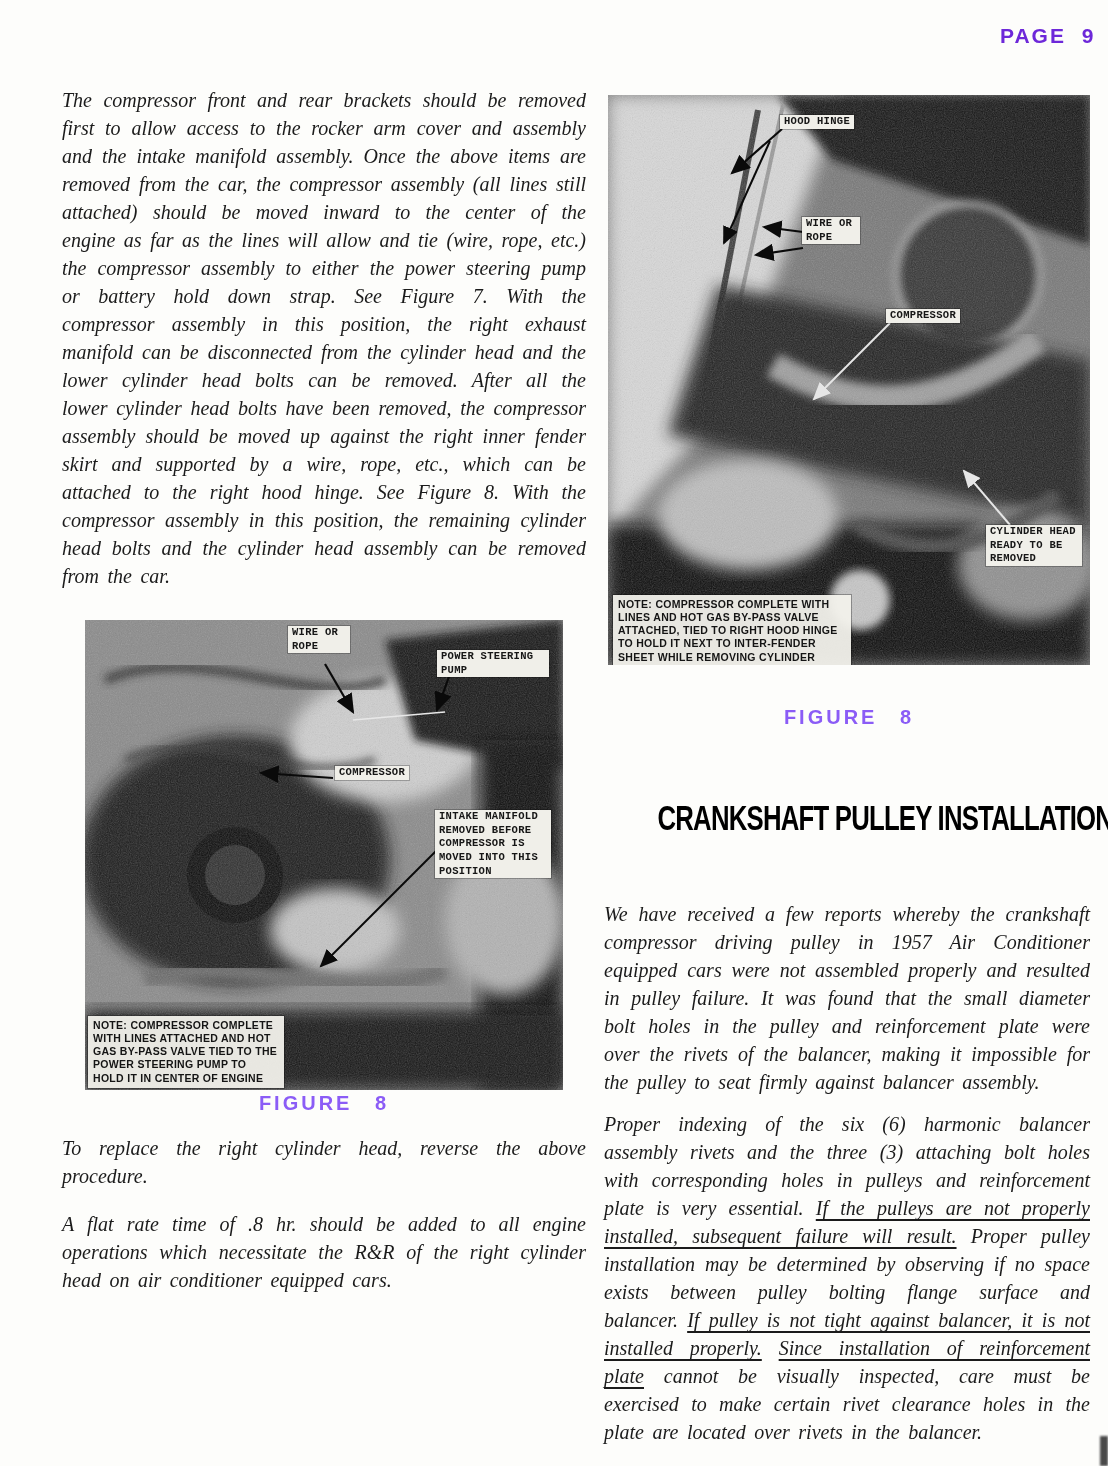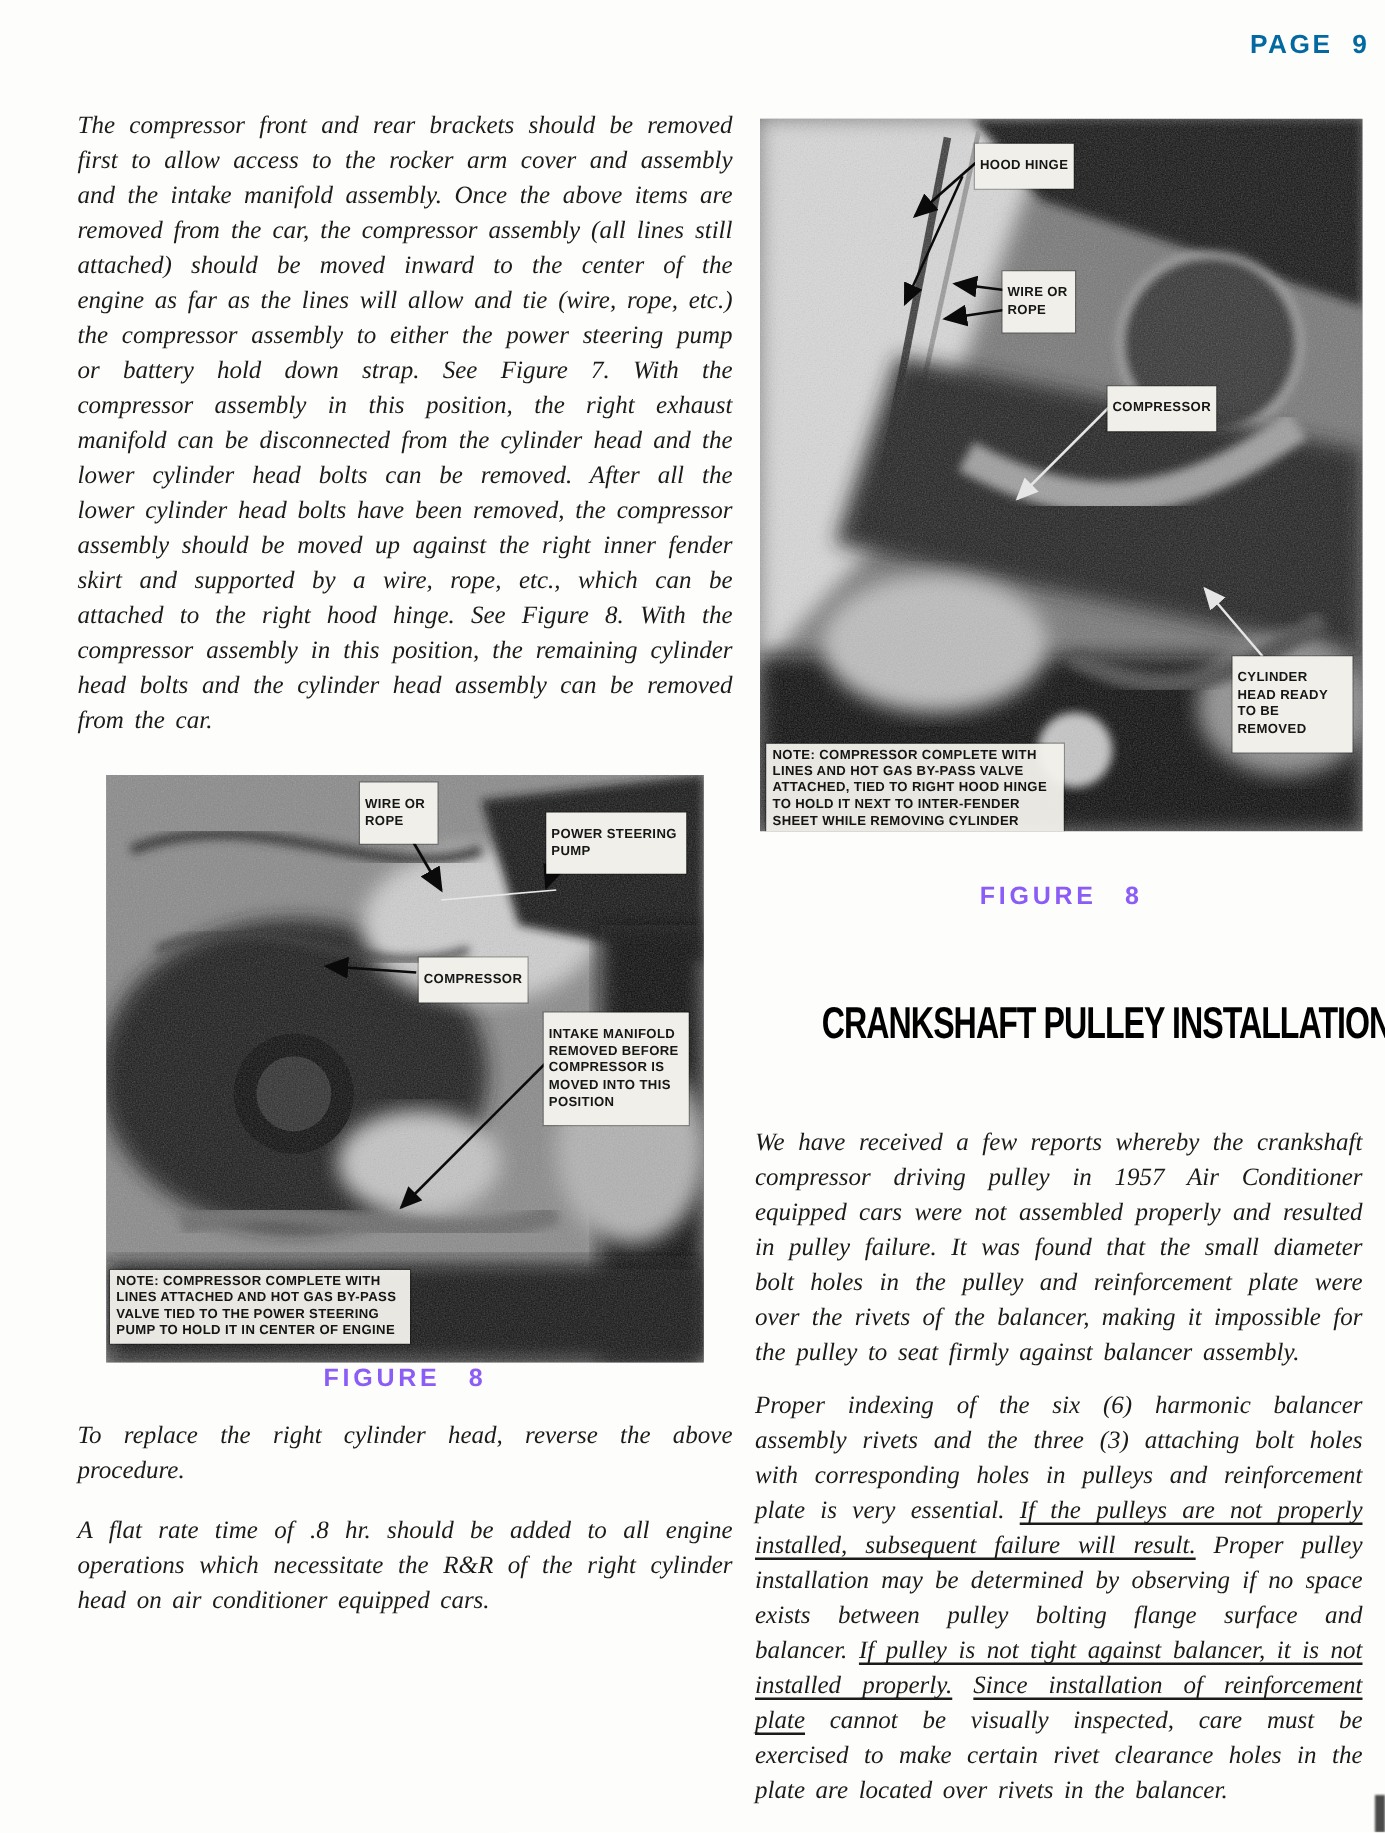--- a/index.html
+++ b/index.html
@@ -8,34 +8,34 @@
     position:relative; width:1108px; height:1466px;
     background:#fdfdfb;
     font-family:"Liberation Serif", serif;
     color:#1b1b1b;
     overflow:hidden;
   }
   .pagenum {
     position:absolute; top:24px; left:1000px;
     font-family:"Liberation Sans", sans-serif;
     font-weight:bold; font-size:21px; letter-spacing:2px; word-spacing:8px;
-    color:#0369a1;
+    color:#6d28d9;
   }
   .para {
     position:absolute; text-align:justify;
     font-size:20px; line-height:28px; word-spacing:3.5px;font-style:italic;
   }
   .photo { position:absolute; overflow:hidden; background:#7d7d7d; }
   .photo svg.art { position:absolute; left:0; top:0; width:100%; height:100%; display:block; }
   .leaders { position:absolute; left:0; top:0; width:100%; height:100%; }
   .plabel {
     position:absolute; background:#f0efe9; color:#161616;
-    font-family:Liberation Sans, sans-serif;
+    font-family:Liberation Mono, monospace;
     font-size:10.5px; font-weight:bold; line-height:1.3;
-    padding:11px 4px; letter-spacing:0.3px;
+    padding:0 4px; letter-spacing:0.3px;
     box-shadow:0 0 0 1px rgba(0,0,0,0.25);
   }
   .pnote {
     position:absolute; background:rgba(242,241,235,0.95); color:#141414;
     font-family:"Liberation Sans", sans-serif;
     font-size:10.5px; font-weight:bold; line-height:1.25;
     padding:3px 5px; letter-spacing:0.3px;
     box-shadow:0 0 0 1px rgba(0,0,0,0.3);
   }
   .fig-caption {
@@ -103,21 +103,21 @@
       <line x1="240" y1="44" x2="268" y2="92" stroke="#0a0a0a" stroke-width="2.2" marker-end="url(#ah7)"></line>
       <line x1="365" y1="54" x2="352" y2="90" stroke="#0a0a0a" stroke-width="2.2" marker-end="url(#ah7)"></line>
       <line x1="248" y1="158" x2="176" y2="153" stroke="#0a0a0a" stroke-width="2.2" marker-end="url(#ah7)"></line>
       <line x1="352" y1="230" x2="236" y2="346" stroke="#0a0a0a" stroke-width="2" marker-end="url(#ah7)"></line>
       <line x1="268" y1="100" x2="360" y2="92" stroke="#e8e8e8" stroke-width="1.4"></line>
     </svg>
     <div class="plabel" style="left:203px; top:6px; width:62px;">WIRE OR ROPE</div>
     <div class="plabel" style="left:352px; top:30px; width:112px;">POWER STEERING PUMP</div>
     <div class="plabel" style="left:250px; top:146px;">COMPRESSOR</div>
     <div class="plabel" style="left:350px; top:190px; width:116px;">INTAKE MANIFOLD REMOVED BEFORE COMPRESSOR IS MOVED INTO THIS POSITION</div>
-    <div class="pnote" style="left:3px; top:396px; width:240px;">NOTE: COMPRESSOR COMPLETE WITH LINES ATTACHED AND HOT GAS BY-PASS VALVE TIED TO THE POWER STEERING PUMP TO HOLD IT IN CENTER OF ENGINE</div>
+    <div class="pnote" style="left:3px; top:396px; width:196px;">NOTE: COMPRESSOR COMPLETE WITH LINES ATTACHED AND HOT GAS BY-PASS VALVE TIED TO THE POWER STEERING PUMP TO HOLD IT IN CENTER OF ENGINE</div>
   </div>
 
   <div class="fig-caption" style="left:85px; top:1092px; width:478px;">FIGURE 8</div>
 
   <p class="para" style="left:62px; top:1134px; width:524px;">To replace the right cylinder head, reverse the above procedure.</p>
   <p class="para" style="left:62px; top:1210px; width:524px;">A flat rate time of .8 hr. should be added to all engine operations which necessitate the R&amp;R of the right cylinder head on air conditioner equipped cars.</p>
 
   <div class="photo" style="left:608px; top:95px; width:482px; height:570px;">
     <svg class="art" viewBox="0 0 482 570" preserveAspectRatio="none">
       <defs>

